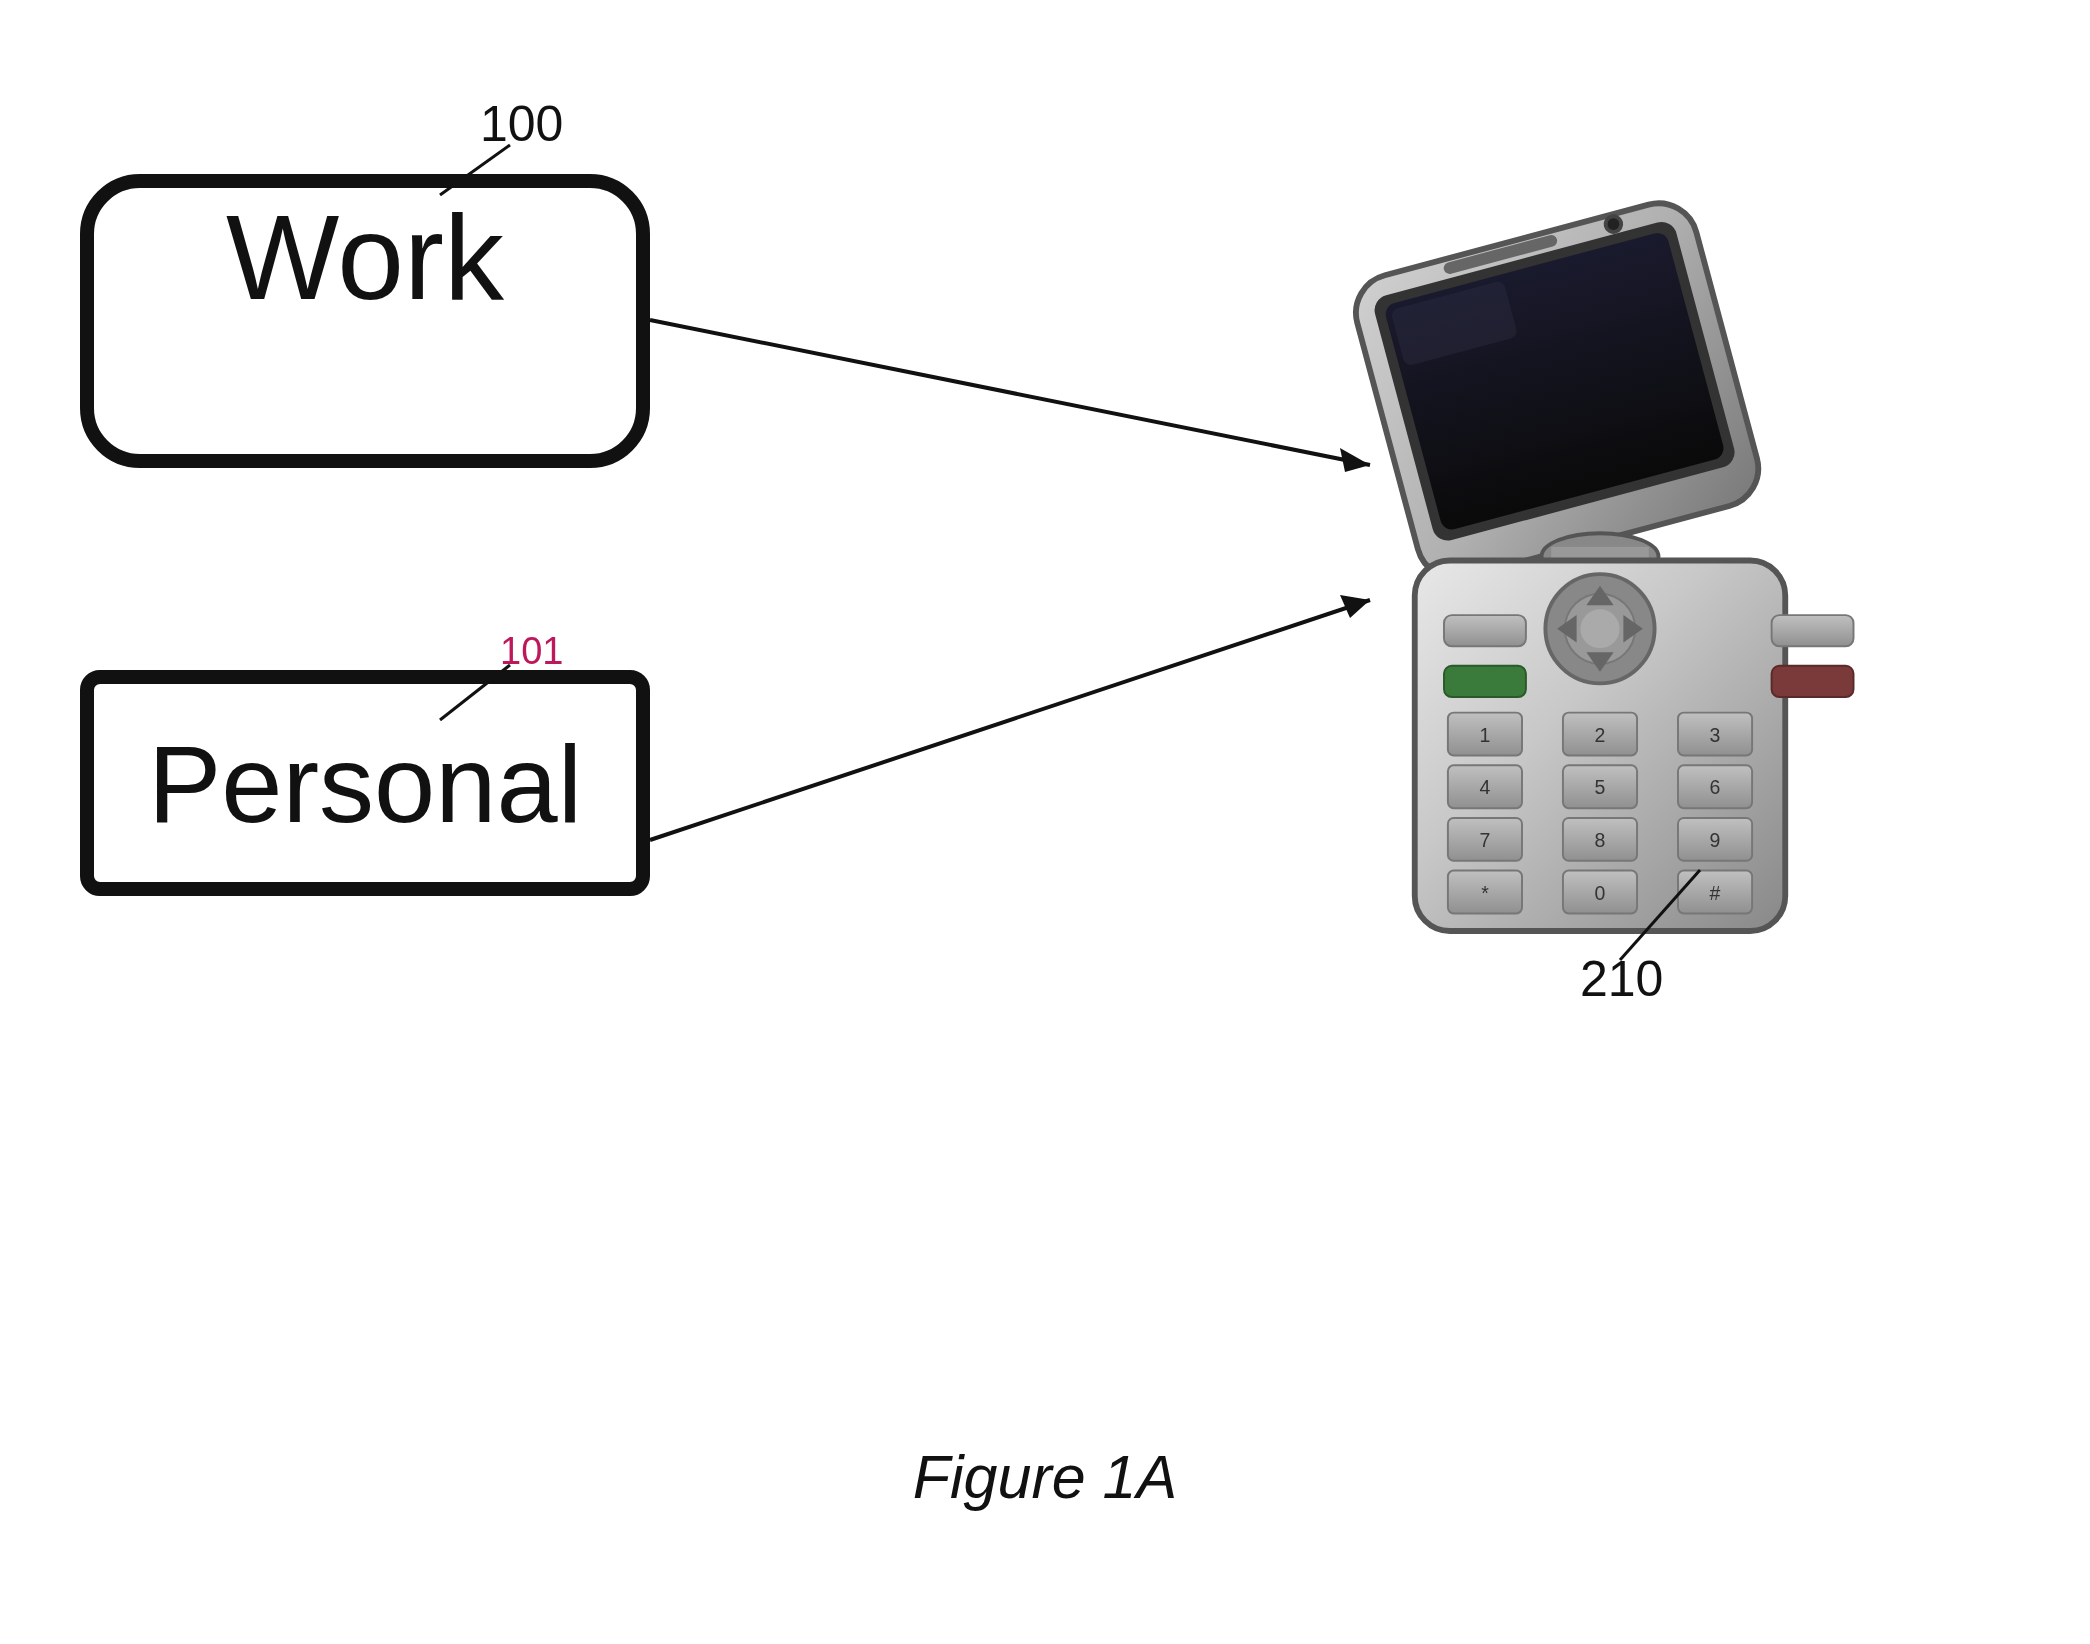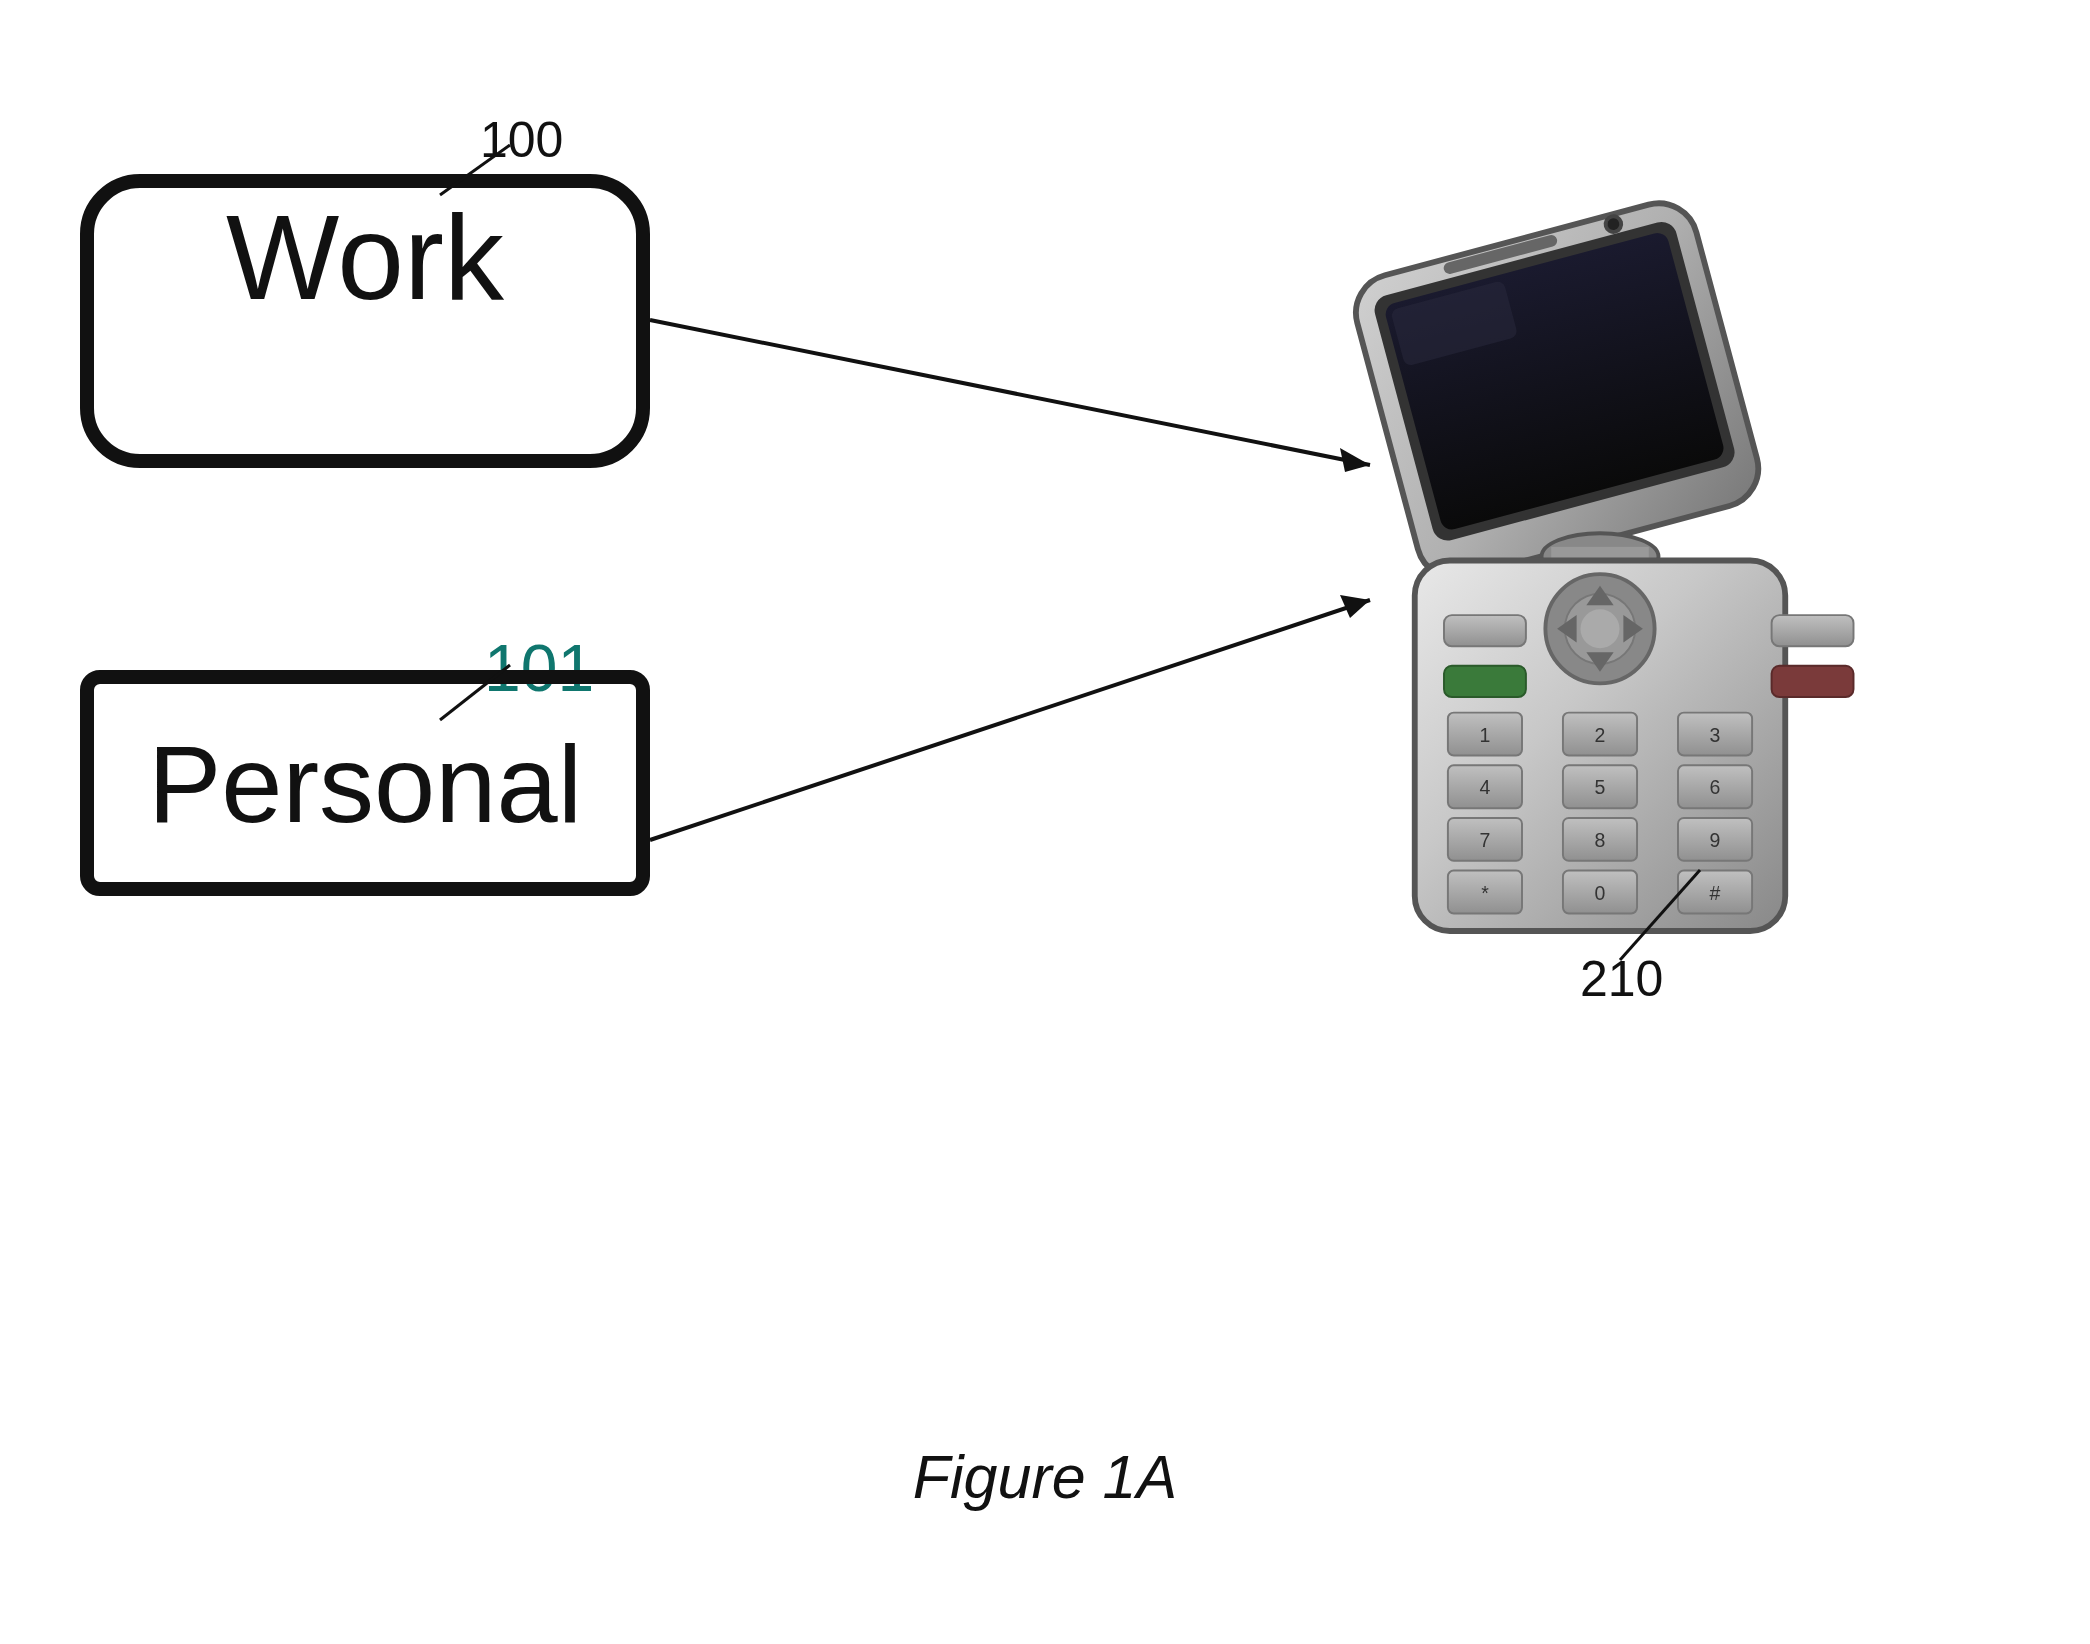--- a/index.html
+++ b/index.html
@@ -56,31 +56,31 @@
     .personal-label {
       font-size: 110px;
       font-weight: 400;
       color: #111111;
     }
 
     
     .ref-100 {
       position: absolute;
       left: 480px;
-      top: 111px;
+      top: 95px;
       font-size: 50px;
       color: #111111;
     }
 
     .ref-101 {
       position: absolute;
-      left: 484px;
+      left: 500px;
       top: 630px;
-      font-size: 66px;
-      color: #0f766e;
+      font-size: 38px;
+      color: #be185d;
     }
 
     .ref-120 {
       position: absolute;
       left: 1580px;
       top: 950px;
       font-size: 50px;
       color: #111111;
     }
 

